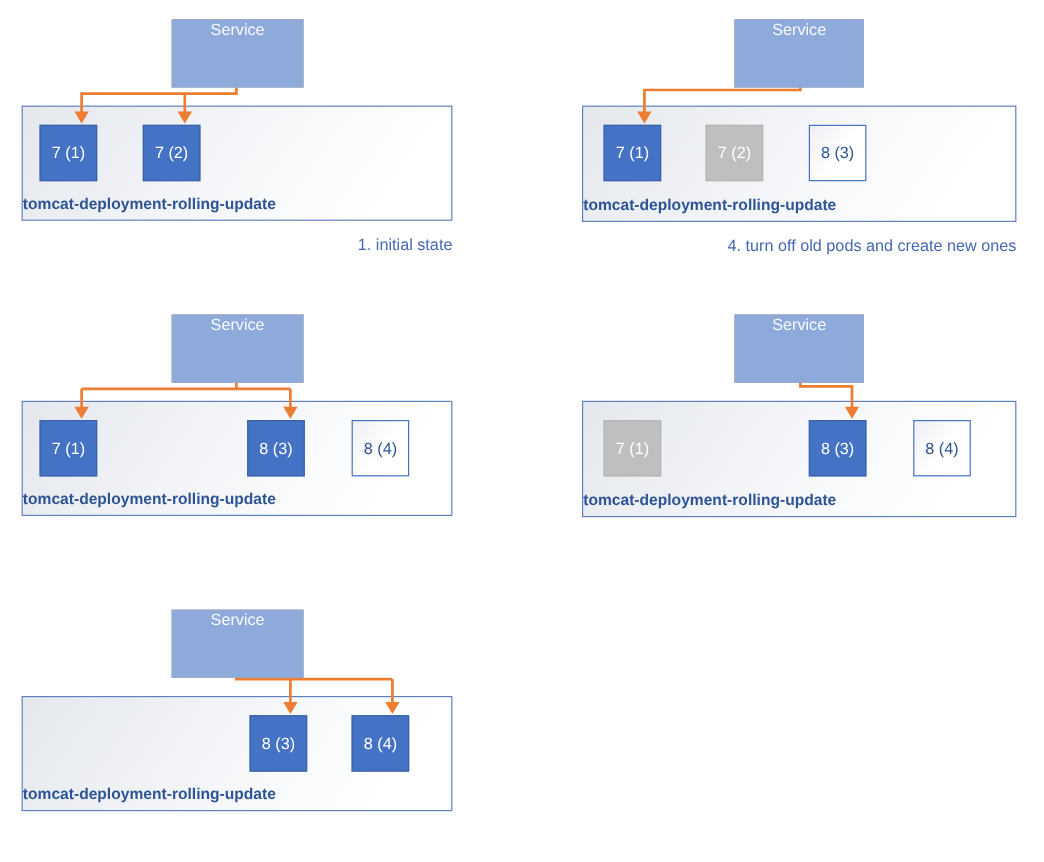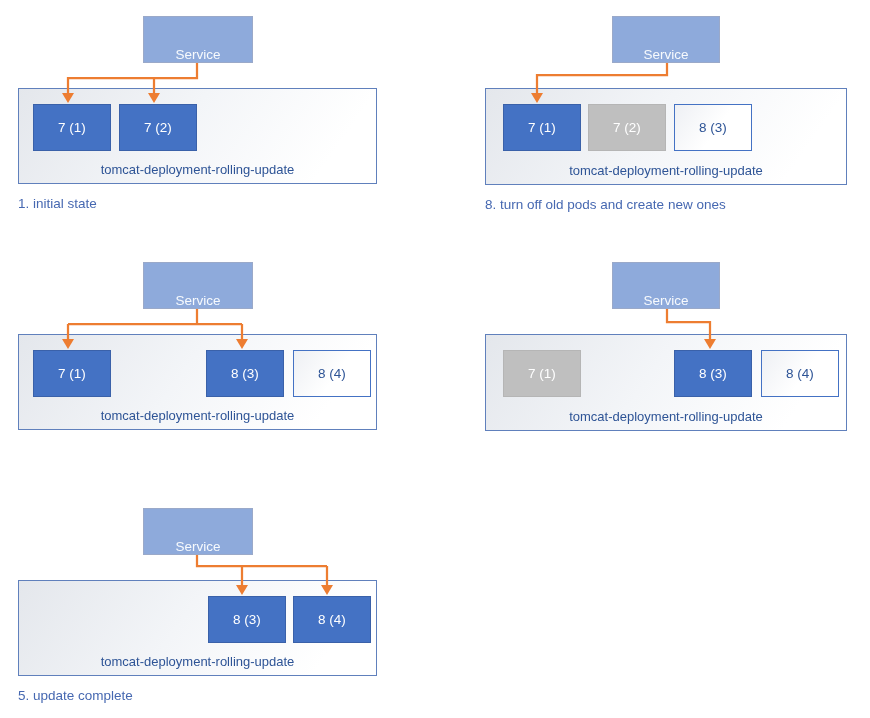--- a/index.html
+++ b/index.html
@@ -16,44 +16,44 @@
     overflow: hidden;
   }
   .panel {
     position: absolute;
     width: 435px;
     height: 246px;
   }
   .service-box {
     position: absolute;
     top: 16px;
-    height: 47px;
+    height: 57px;
     background: #8eaadb;
     border: 1px solid #9aa9c9;
     box-sizing: border-box;
     display: flex;
-    align-items: flex-end;
+    align-items: flex-start;
     justify-content: center;
     color: #f7fafd;
     font-size: 13.5px;
     z-index: 3;
   }
   .deploy-box {
     position: absolute;
     top: 88px;
     height: 96px;
     background: linear-gradient(125deg, #e4e7ec 0%, #f3f5f8 45%, #ffffff 85%);
     border: 1.5px solid #6080bc;
     box-sizing: border-box;
     z-index: 1;
   }
   .pod {
     position: absolute;
     top: 15px;
-    width: 78px;
+    width: 48px;
     height: 47px;
     box-sizing: border-box;
     display: flex;
     align-items: center;
     justify-content: center;
     font-size: 13.5px;
   }
   .pod.running {
     background: #4472c4;
     border: 1px solid #3a61a9;
@@ -67,28 +67,29 @@
   .pod.starting {
     background: linear-gradient(125deg, #eef0f4 0%, #ffffff 55%);
     border: 1.5px solid #4472c4;
     color: #2e5496;
   }
   .deploy-label {
     position: absolute;
     left: 0;
     right: 0;
     bottom: 6px;
-    text-align: center;
+    text-align: left;
     color: #2e5496;
     font-size: 13px;
+    font-weight: bold;
   }
   .caption {
     position: absolute;
     top: 196px;
-    text-align: left;
+    text-align: right;
     color: #4668b1;
     font-size: 13.5px;
   }
   .arrows {
     position: absolute;
     left: 0;
     top: 0;
     z-index: 2;
     pointer-events: none;
   }
@@ -134,21 +135,21 @@
         <span>7 (1)</span>
       </div>
       <div class="pod terminating" style="left:102px;">
         <span>7 (2)</span>
       </div>
       <div class="pod starting" style="left:188px;">
         <span>8 (3)</span>
       </div>
       <div class="deploy-label">tomcat-deployment-rolling-update</div>
     </div>
-    <div class="caption" style="left:50px; width:362px; top:197px;">8. turn off old pods and create new ones</div>
+    <div class="caption" style="left:50px; width:362px; top:197px;">4. turn off old pods and create new ones</div>
   </div>
 
   <div class="panel" style="left:0; top:246px;">
     <div class="service-box" style="left:143px; width:110px;">
       <span>Service</span>
     </div>
     <svg class="arrows" width="435" height="246">
       <path d="M197 63 V78 M68 78 H242 M68 78 V94 M242 78 V94"></path>
       <polygon points="62,93 74,93 68,103"></polygon>
       <polygon points="236,93 248,93 242,103"></polygon>
@@ -200,16 +201,15 @@
     </svg>
     <div class="deploy-box" style="left:18px; width:359px;">
       <div class="pod running" style="left:189px;">
         <span>8 (3)</span>
       </div>
       <div class="pod running" style="left:274px;">
         <span>8 (4)</span>
       </div>
       <div class="deploy-label">tomcat-deployment-rolling-update</div>
     </div>
-    <div class="caption" style="left:18px; width:359px;">5. update complete</div>
   </div>
 
 </div>
 
 </body></html>

